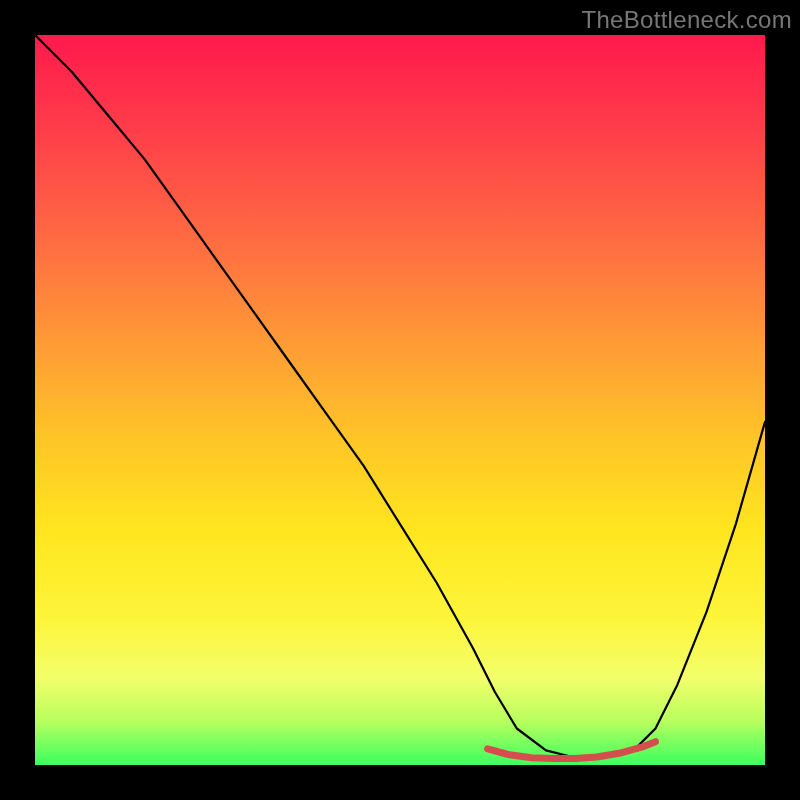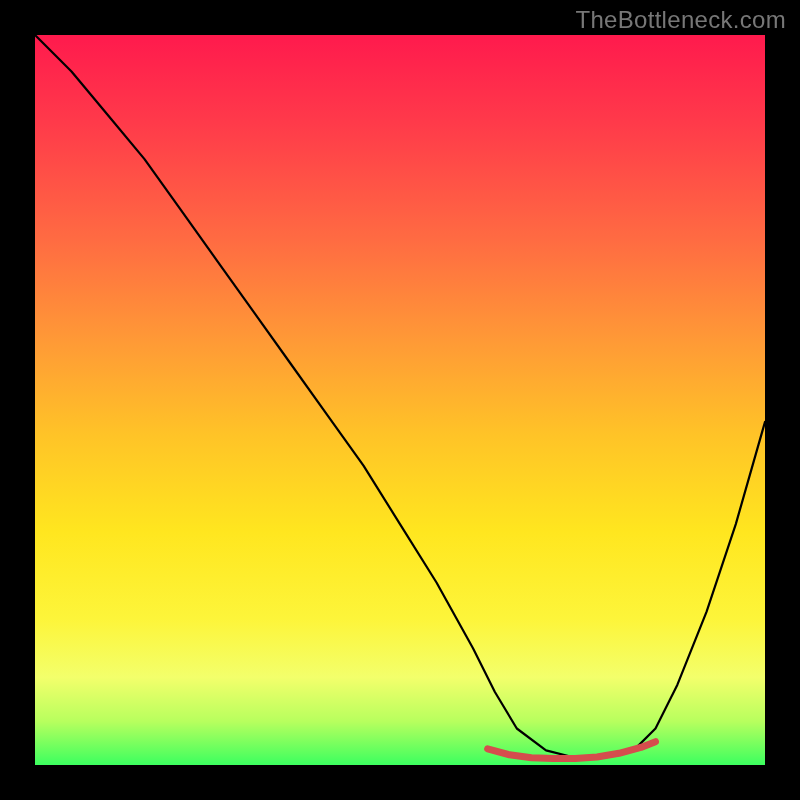--- a/index.html
+++ b/index.html
@@ -13,21 +13,21 @@
   }
   .frame {
     position: relative;
     width: 800px;
     height: 800px;
     background: #000;
   }
   .watermark {
     position: absolute;
     top: 6px;
-    right: 14px;
+    right: 8px;
     color: #777;
     font-size: 24px;
     font-weight: 500;
     letter-spacing: 0.3px;
     z-index: 5;
   }
   .plot-wrap {
     position: absolute;
     left: 35px;
     top: 35px;

